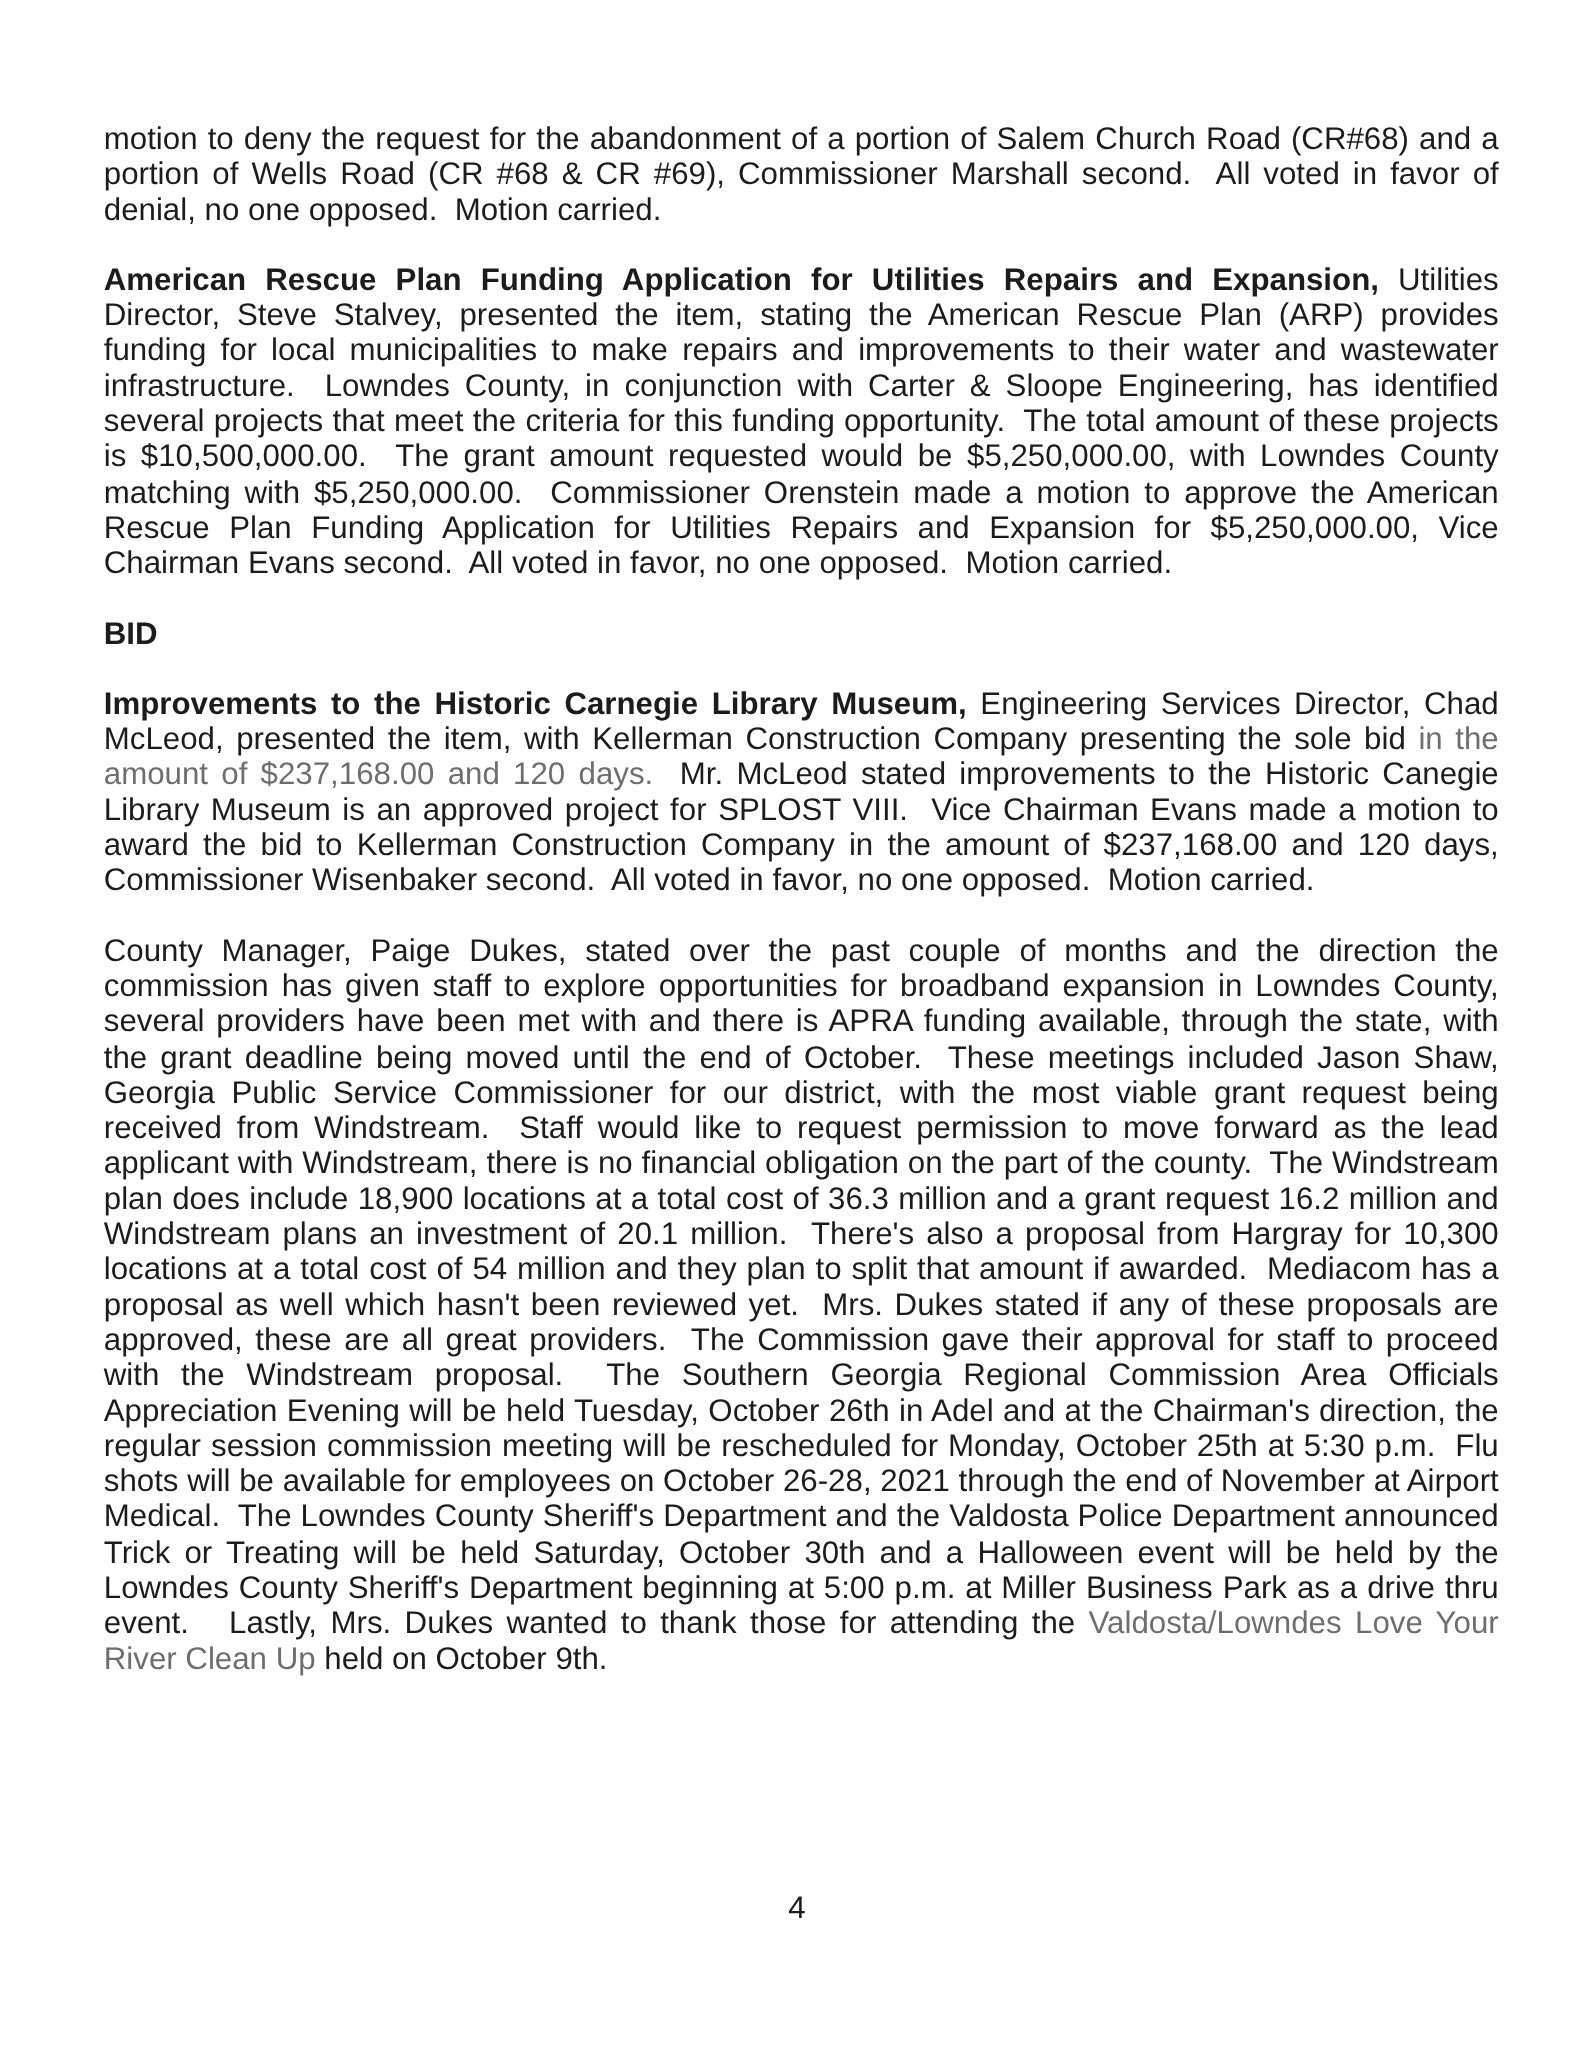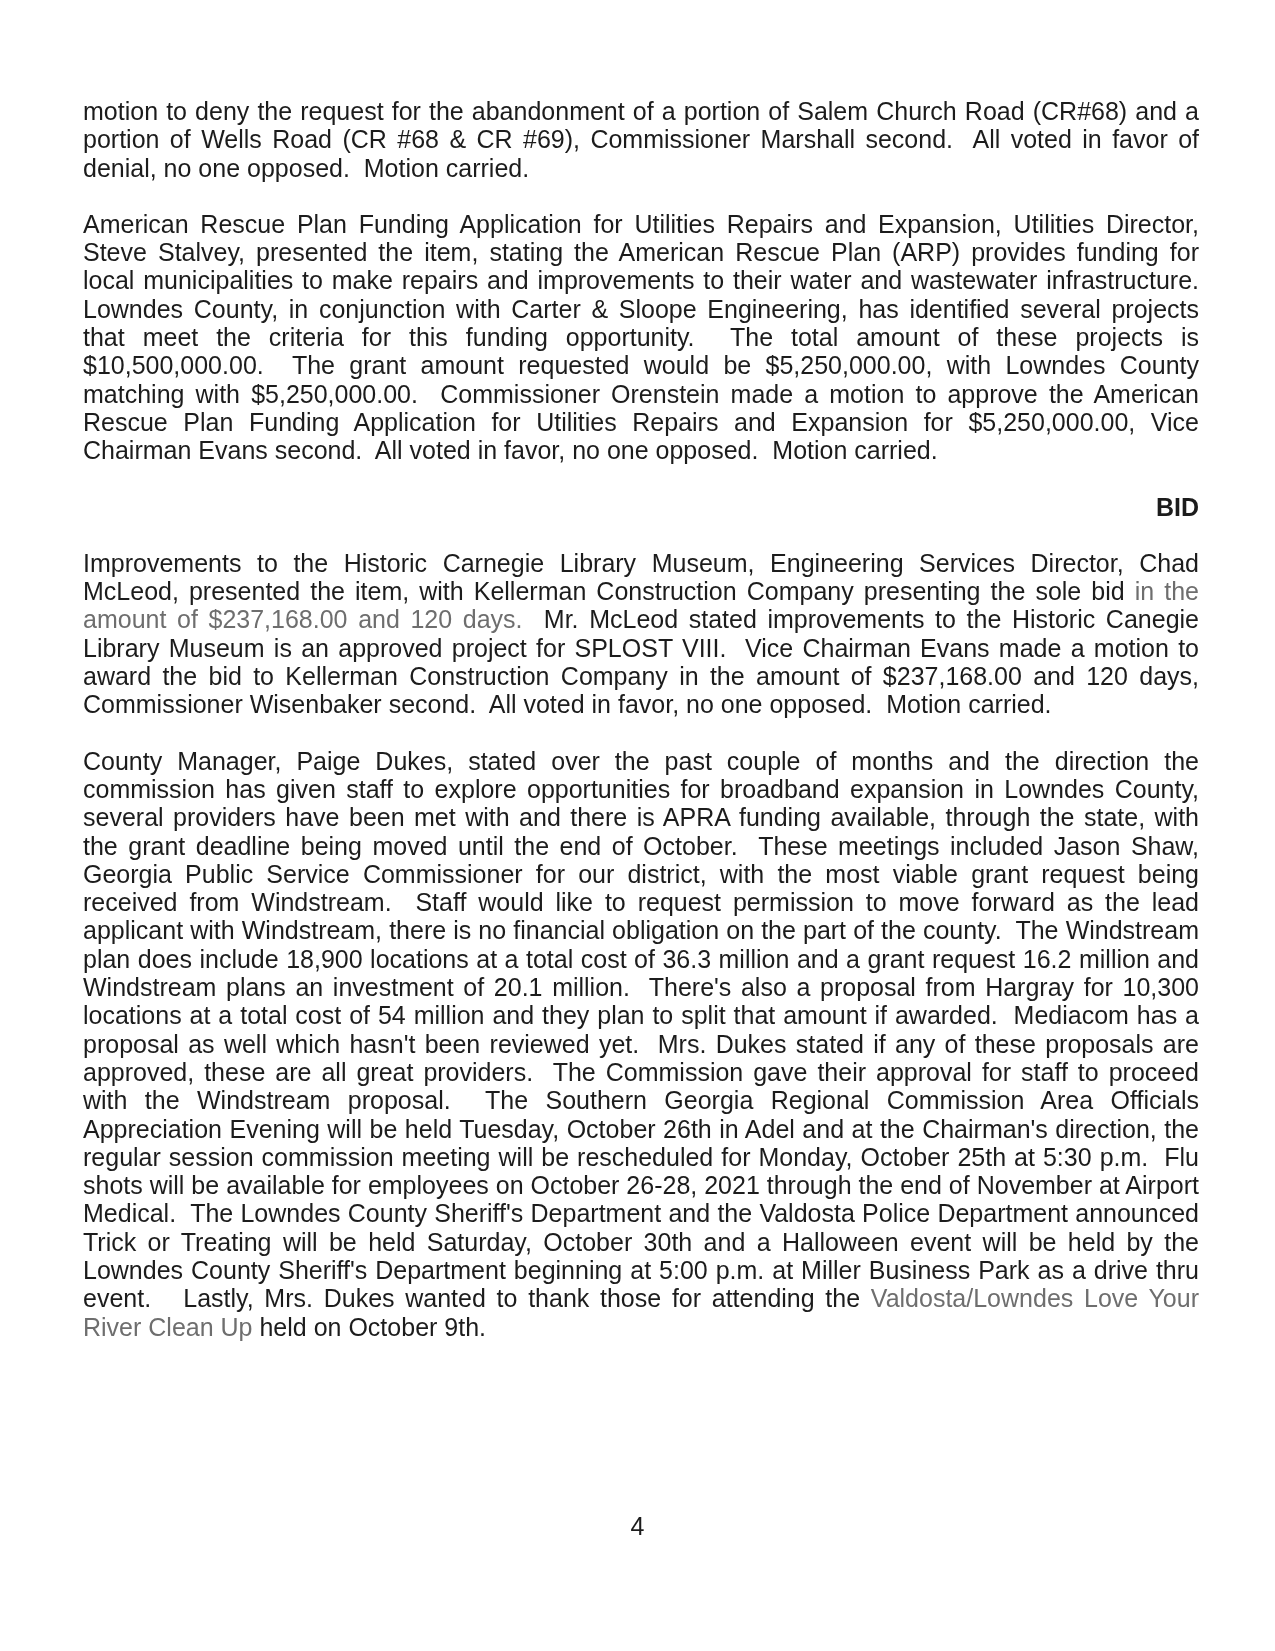--- a/index.html
+++ b/index.html
@@ -27,28 +27,28 @@
     font-size: 25px;
     line-height: 28.3px;
     text-align: justify;
     white-space: pre-wrap;
   }
   .heading {
     margin: 0 0 28px 0;
     font-size: 25px;
     line-height: 28.3px;
     font-weight: bold;
-    text-align: right;
+    text-align: left;
     white-space: pre-wrap;
   }
   .heading.tight {
     margin-bottom: 0;
   }
   .b {
-    font-weight: normal;
+    font-weight: bold;
   }
   .muted {
     color: #6e6e6e;
   }
   .footer {
     position: absolute;
     left: 0;
     width: 100%;
     top: 1512px;
     text-align: center;

